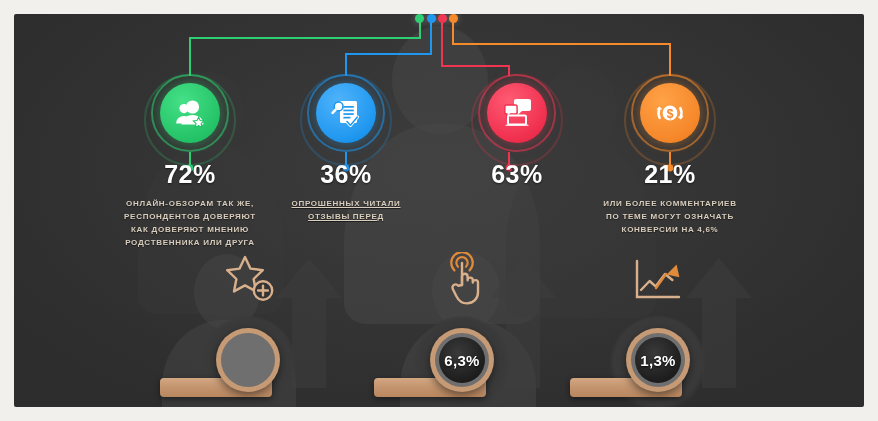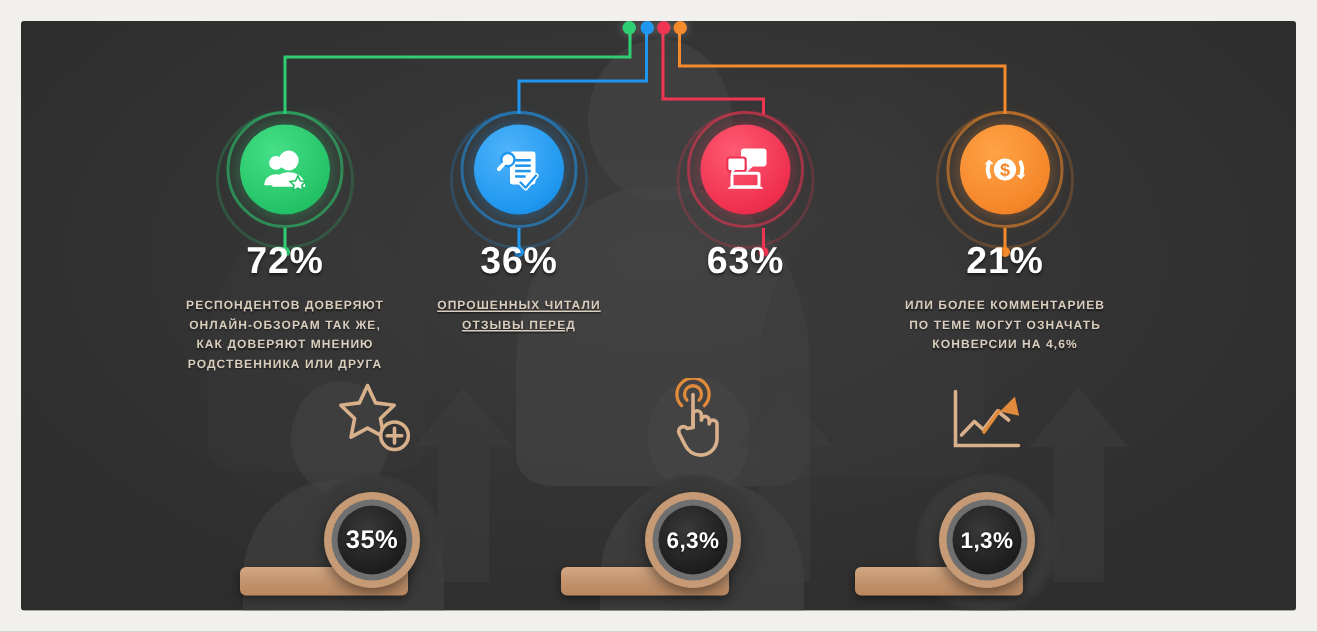--- a/index.html
+++ b/index.html
@@ -185,22 +185,22 @@
             <circle cx="19.5" cy="11" r="6.6" fill="#fff"></circle>
             <path d="M8.5 28.5c0-6 5-9.6 11-9.6s11 3.6 11 9.6z" fill="#fff"></path>
             <circle cx="11" cy="12.6" r="4.6" fill="#fff"></circle>
             <path d="M3.2 27.5c0-4.6 3.6-7.4 7.8-7.4 1.1 0 2.1.2 3 .5-2.6 1.6-4.3 4-4.3 6.9z" fill="#fff"></path>
             <path d="M25.6 21.2l1.6 3.3 3.6.5-2.6 2.6.6 3.6-3.2-1.7-3.2 1.7.6-3.6-2.6-2.6 3.6-.5z" fill="#fff" stroke="#24c266" stroke-width="1.1"></path>
           </svg>
         </div>
       </div>
       <div class="pct">72%</div>
       <div class="desc" style="margin-top:9px;">
+        <div>ОНЛАЙН-ОБЗОРАМ ТАК ЖЕ,</div>
         <div>РЕСПОНДЕНТОВ ДОВЕРЯЮТ</div>
-        <div>ОНЛАЙН-ОБЗОРАМ ТАК ЖЕ,</div>
         <div>КАК ДОВЕРЯЮТ МНЕНИЮ</div>
         <div>РОДСТВЕННИКА ИЛИ ДРУГА</div>
       </div>
     </div>
 
     <div class="col" style="left:237px;">
       <div style="position:relative;height:146px;">
         <div class="ring" style="top:60px;border-color:rgba(31,151,239,.55);"></div>
         <div class="ring" style="top:60px;width:92px;height:92px;border-color:rgba(31,151,239,.22);"></div>
         <div class="bubble" style="top:99px;background:radial-gradient(circle at 38% 30%,#4fb3fb 0%,#1f97ef 70%,#0d7fd4 100%);box-shadow:0 0 14px rgba(31,151,239,.45);">
@@ -217,21 +217,21 @@
           </svg>
         </div>
       </div>
       <div class="pct">36%</div>
       <div class="desc" style="margin-top:9px;text-decoration:underline;">
         <div>ОПРОШЕННЫХ ЧИТАЛИ</div>
         <div>ОТЗЫВЫ ПЕРЕД</div>
       </div>
     </div>
 
-    <div class="col" style="left:388px;">
+    <div class="col" style="left:408px;">
       <div style="position:relative;height:146px;">
         <div class="ring" style="top:60px;border-color:rgba(239,53,82,.55);"></div>
         <div class="ring" style="top:60px;width:92px;height:92px;border-color:rgba(239,53,82,.22);"></div>
         <div class="bubble" style="top:99px;background:radial-gradient(circle at 38% 30%,#ff5b74 0%,#ef2f4e 70%,#d81f3c 100%);box-shadow:0 0 14px rgba(239,53,82,.45);">
           <svg width="34" height="34" viewBox="0 0 34 34">
             <path d="M16 3h13a2 2 0 012 2v8a2 2 0 01-2 2h-7l-4.4 4v-4H16a2 2 0 01-2-2V5a2 2 0 012-2z" fill="#fff"></path>
             <path d="M6.5 9h9a1.6 1.6 0 011.6 1.6v6A1.6 1.6 0 0115.5 18h-5l-3.6 3.2V18h-.4A1.6 1.6 0 014.9 16.6v-6A1.6 1.6 0 016.5 9z" fill="#fff" stroke="#ef2f4e" stroke-width="1.4"></path>
             <rect x="8" y="19.5" width="18" height="9" rx="1.2" fill="none" stroke="#fff" stroke-width="2"></rect>
             <path d="M5 29.8h24l-1.6-1.4H6.6z" fill="#fff"></path>
           </svg>
@@ -269,23 +269,20 @@
           <path d="M21 3l5.4 11.6 12.4 1.6-9.2 8.8 2.4 12.4L21 31.4 10 37.4l2.4-12.4L3.2 16.2l12.4-1.6z" fill="none" stroke="#d9b08c" stroke-width="2.4" stroke-linejoin="round"></path>
           <circle cx="39" cy="36.5" r="9.2" fill="#343434" stroke="#d9b08c" stroke-width="2.4"></circle>
           <path d="M39 31.6v9.8M34.1 36.5h9.8" stroke="#d9b08c" stroke-width="2.4" stroke-linecap="round"></path>
         </svg>
       </div>
       <div class="halo" style="left:54px;top:66px;"></div>
       <div class="plank" style="left:14px;top:128px;width:112px;"></div>
       <div style="position:absolute;left:70px;top:78px;width:64px;height:64px;">
         <div class="ringout"></div>
         <div class="ringmid"></div>
-        <div class="hub">
-          <span>35%</span>
-        </div>
       </div>
     </div>
 
     <div class="wheelgrp" style="left:346px;top:236px;width:230px;height:160px;">
       <div class="smallicon" style="left:82px;top:2px;">
         <svg width="46" height="56" viewBox="0 0 46 56">
           <path d="M16 14.8c-2.2-2.2-2.2-5.8 0-8s5.8-2.2 8 0 2.2 5.8 0 8" fill="none" stroke="#e08a3c" stroke-width="2.2" stroke-linecap="round"></path>
           <path d="M12.4 18.4c-4.2-4.2-4.2-11 0-15.2s11-4.2 15.2 0 4.2 11 0 15.2" fill="none" stroke="#e08a3c" stroke-width="2.2" stroke-linecap="round"></path>
           <path d="M20 11v22" stroke="#d9b08c" stroke-width="2.4" stroke-linecap="round" fill="none"></path>
           <path d="M20 33V24.6c0-1.6 1.2-2.8 2.8-2.8s2.8 1.2 2.8 2.8v3.6c0-1.5 1.2-2.6 2.6-2.6s2.6 1.1 2.6 2.6v2.4c0-1.4 1.2-2.5 2.6-2.5s2.6 1.1 2.6 2.5v9.6c0 6.4-4.6 11.2-11 11.2-5.6 0-8.4-2.8-10.6-7.2l-3.6-7.2c-.8-1.6-.2-3.4 1.4-4.2 1.4-.7 3-.3 4 .9z" fill="none" stroke="#d9b08c" stroke-width="2.4" stroke-linejoin="round"></path>

